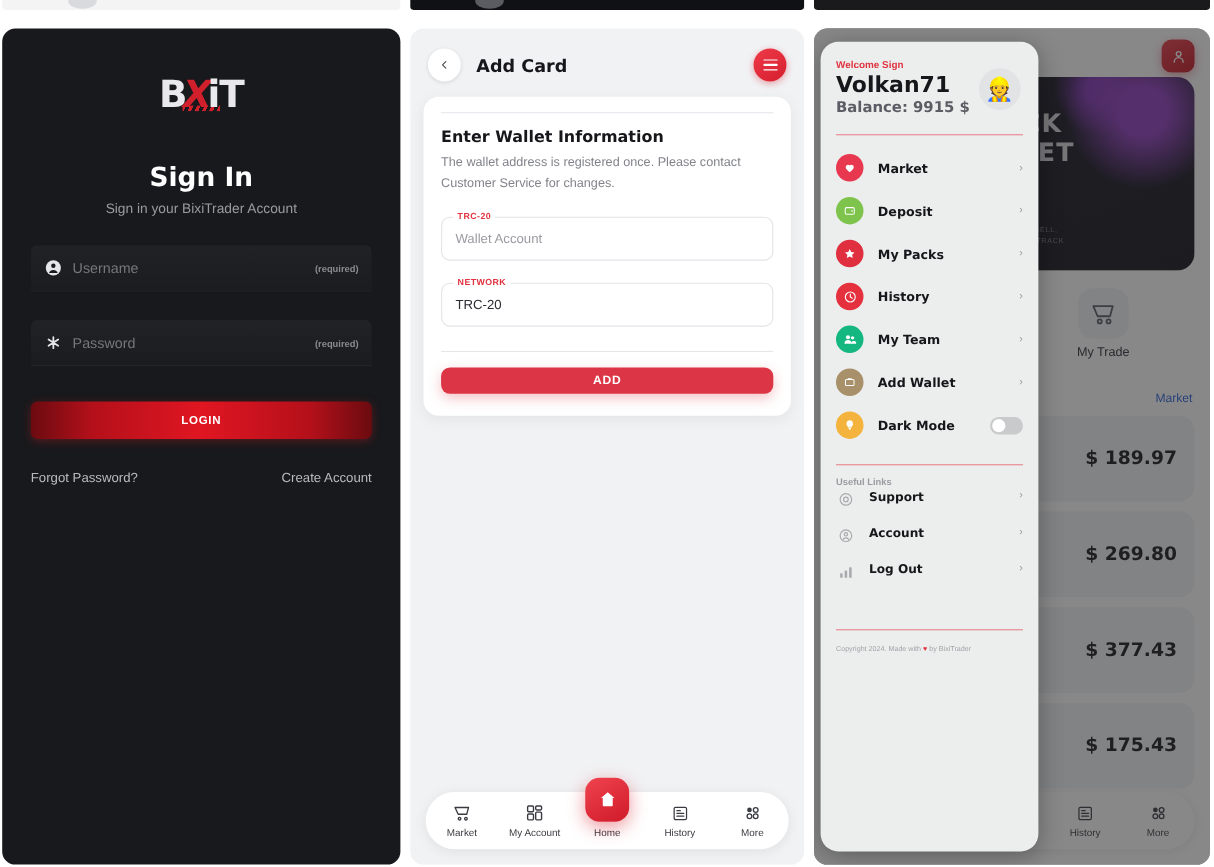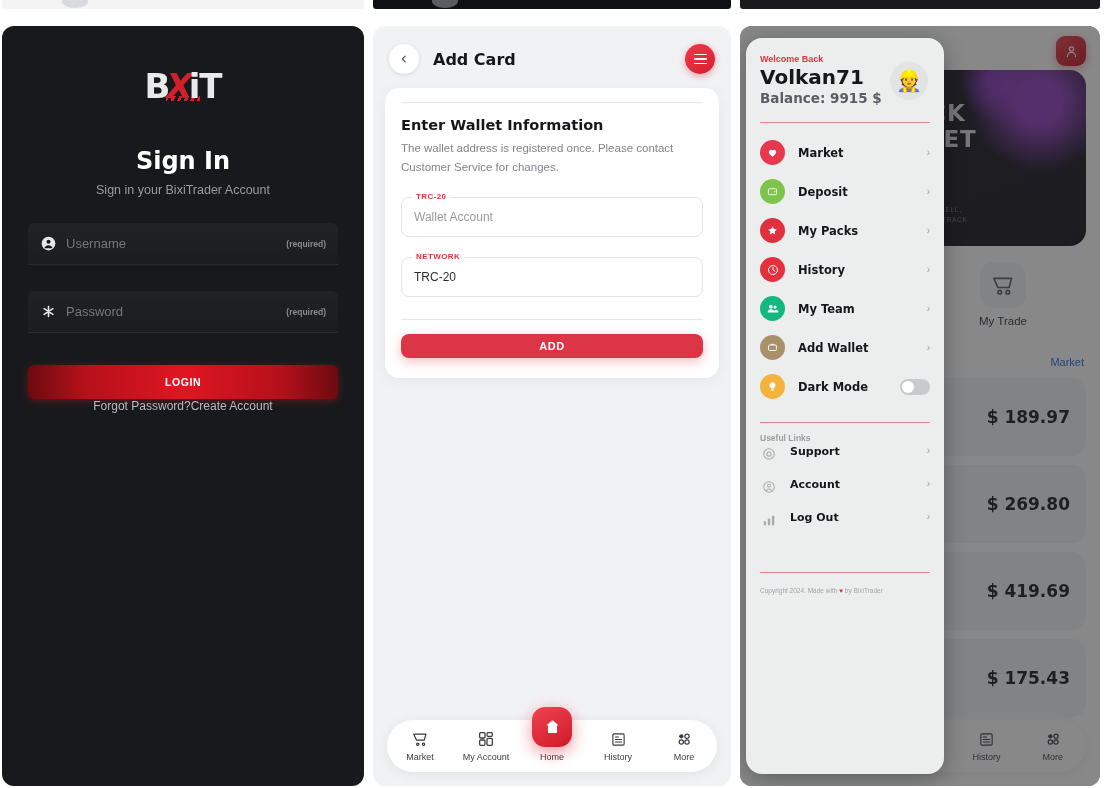--- a/index.html
+++ b/index.html
@@ -52,21 +52,21 @@
   .field .f-ph { margin-left:10px; font-size:13px; color:#76767c; flex:1; }
   .field .f-req { font-size:8.5px; color:#8a8a90; font-weight:700; }
 
   .login-btn {
     margin-top:32px; height:34px; border-radius:6px; cursor:pointer;
     background:linear-gradient(90deg,#6b0b10 0%, #b4101a 18%, #e01622 50%, #b4101a 82%, #6b0b10 100%);
     display:flex; align-items:center; justify-content:center;
     color:#fff; font-size:10.5px; font-weight:700; letter-spacing:.6px;
     box-shadow:0 2px 9px rgba(210,31,44,.35);
   }
-  .p1-links { display:flex; justify-content:center; font-size:12px; color:#b9b9bf; }
+  .p1-links { display:flex; justify-content:space-between; margin-top:28px; font-size:12px; color:#b9b9bf; }
   .p1-links span { cursor:pointer; }
 
   
   .p2-head { display:flex; align-items:center; padding:18px 16px 6px 16px; }
   .back-btn { width:30px;height:30px;border-radius:50%;background:#fff;display:flex;align-items:center;
     justify-content:center;box-shadow:0 1px 4px rgba(0,0,0,.12); color:#4a4a52; font-size:14px; cursor:pointer; }
   .p2-title { margin-left:14px; font-size:16px; font-weight:700; color:#17171b;
     font-family:"DejaVu Sans", sans-serif; }
   .hamburger { margin-left:auto; width:30px;height:30px;border-radius:50%;
     background:linear-gradient(145deg,#ef3a4a,#d51f2e); display:flex;flex-direction:column;
@@ -367,21 +367,21 @@
       <div class="price-row">
         <span class="pr-name"></span>
         <span class="pr-val">$ 189.97</span>
       </div>
       <div class="price-row">
         <span class="pr-name"></span>
         <span class="pr-val">$ 269.80</span>
       </div>
       <div class="price-row">
         <span class="pr-name"></span>
-        <span class="pr-val">$ 419.69</span>
+        <span class="pr-val">$ 377.43</span>
       </div>
       <div class="price-row">
         <span class="pr-name">gle)</span>
         <span class="pr-val">$ 175.43</span>
       </div>
     </div>
 
     <div class="botnav">
       <div class="bn-item" style="flex:3"></div>
       <div class="bn-item">
@@ -402,21 +402,21 @@
               <circle cx="16.5" cy="16.5" r="3.2" fill="none" stroke="#3a3b41" stroke-width="1.8"></circle>
             </svg>
         </span>
         <span class="bn-lb">More</span>
       </div>
     </div>
 
     <div class="p3-scrim"></div>
 
     <div class="drawer">
-      <div class="dw-welcome">Welcome Back</div>
+      <div class="dw-welcome">Welcome Sign</div>
       <div class="dw-name">Volkan71</div>
       <div class="dw-bal">Balance: 9915 $</div>
       <div class="dw-avatar">👷</div>
 
       <div class="dw-rule"></div>
 
       <div class="dw-item">
         <span class="dw-ic" style="background:#e8384f">
           <svg width="11" height="11" viewBox="0 0 24 24" fill="#fff">
               <path d="M12 21s-8-5.1-8-10.3A4.7 4.7 0 0 1 12 7.4 4.7 4.7 0 0 1 20 10.7C20 15.9 12 21 12 21z"></path>

